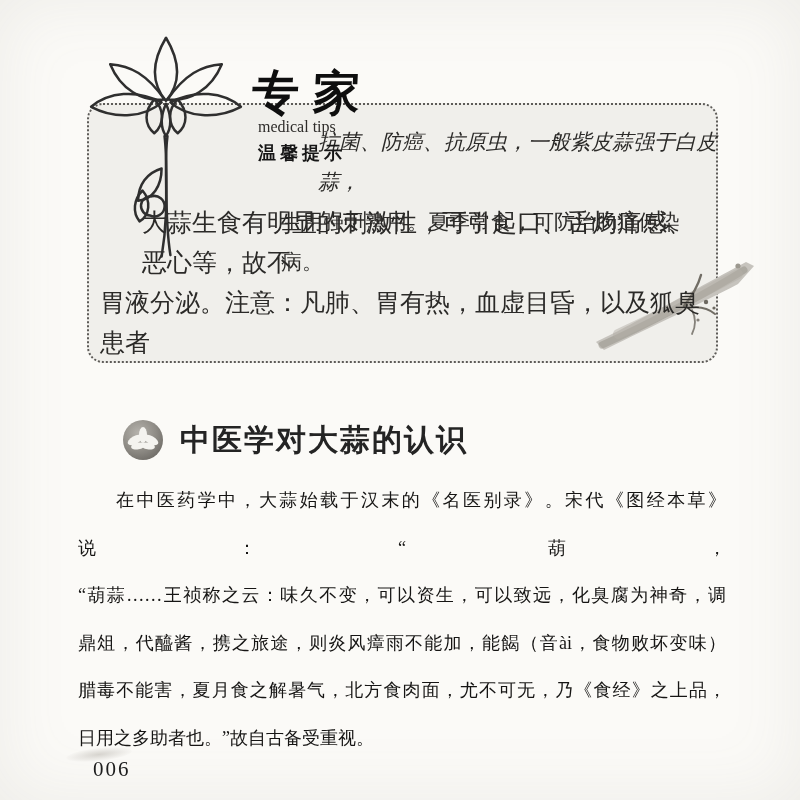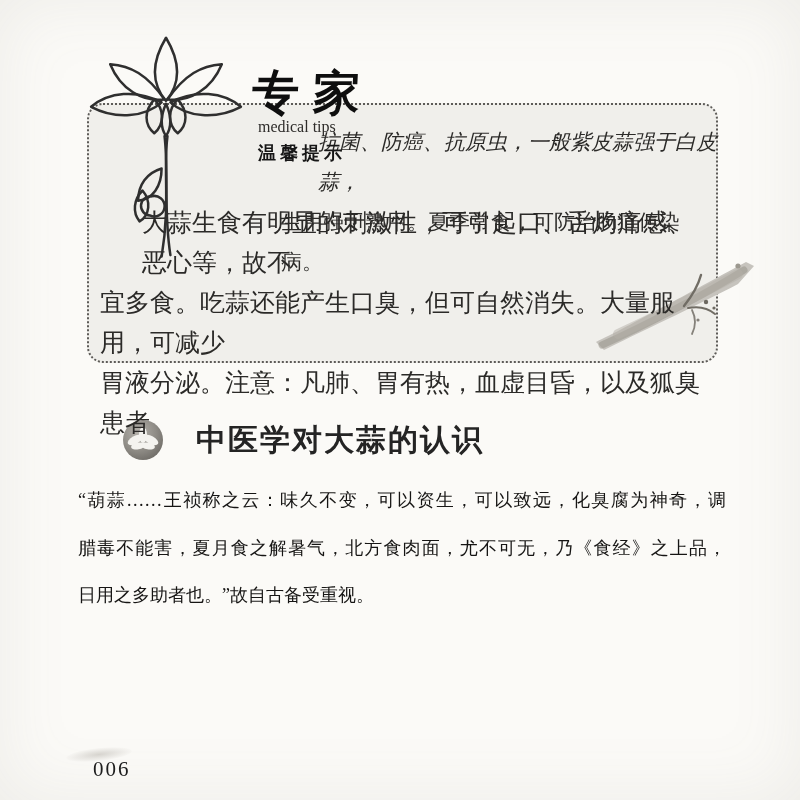--- a/index.html
+++ b/index.html
@@ -49,21 +49,21 @@
   .tip-body .indent{padding-left:42px;}
   .ink-branch{position:absolute;left:588px;top:250px;width:172px;height:108px;z-index:1;}
   
   .section-heading{
     position:absolute;left:121px;top:418px;
     display:flex;align-items:center;gap:15px;
   }
   .stamp-icon{width:44px;height:44px;flex:0 0 auto;}
   .heading-text{
     font-family:"Liberation Sans", sans-serif;
-    font-size:30px;font-weight:600;color:#242424;letter-spacing:2px;margin-left:16px;
+    font-size:30px;font-weight:600;color:#242424;letter-spacing:2px;
   }
   
   .body-paragraph{
     position:absolute;left:78px;top:477px;width:648px;
     font-size:18px;line-height:47.5px;color:#161514;
   }
   .body-paragraph .jline{text-align:justify;text-align-last:justify;}
   .body-paragraph .jline.first{text-indent:38px;}
   .body-paragraph .jline.last{text-align-last:left;}
   
@@ -106,21 +106,20 @@
 
   <div class="tip-box"></div>
 
   <div class="tip-intro">
     <div class="indent">抗菌、防癌、抗原虫，一般紫皮蒜强于白皮蒜，</div>
     <div>生用强于熟用。夏季常食，可防治肠道传染病。</div>
   </div>
 
   <div class="tip-body">
     <div class="indent">大蒜生食有明显的刺激性，可引起口、舌灼痛感、恶心等，故不</div>
-    <div>宜多食。吃蒜还能产生口臭，但可自然消失。大量服用，可减少</div>
     <div>胃液分泌。注意：凡肺、胃有热，血虚目昏，以及狐臭患者</div>
   </div>
 
   <svg class="ink-branch" viewBox="0 0 172 108">
     <path d="M8 92 C38 78 115 35 158 12 L166 16 L150 34 C112 54 44 86 16 100 Z" fill="#c6c3bd"></path>
     <path d="M14 95 C52 78 118 44 156 20" fill="none" stroke="#97938b" stroke-width="7" opacity="0.55" stroke-linecap="round"></path>
     <path d="M30 84 C70 66 120 40 150 24" fill="none" stroke="#b3afa8" stroke-width="10" opacity="0.5" stroke-linecap="round"></path>
     <path d="M96 56 C104 46 110 36 113 25" fill="none" stroke="#716d65" stroke-width="2.4" stroke-linecap="round"></path>
     <path d="M100 58 C110 56 120 58 127 64" fill="none" stroke="#716d65" stroke-width="2" stroke-linecap="round"></path>
     <path d="M104 60 C108 68 108 76 104 84" fill="none" stroke="#85817a" stroke-width="1.8" stroke-linecap="round"></path>
@@ -145,21 +144,23 @@
         <ellipse cx="14" cy="22" rx="8" ry="4" transform="rotate(-28 14 22)"></ellipse>
         <ellipse cx="30" cy="22" rx="8" ry="4" transform="rotate(28 30 22)"></ellipse>
         <ellipse cx="17" cy="28" rx="7" ry="3.4" transform="rotate(-10 17 28)"></ellipse>
         <ellipse cx="27" cy="28" rx="7" ry="3.4" transform="rotate(10 27 28)"></ellipse>
       </g>
     </svg>
     <div class="heading-text">中医学对大蒜的认识</div>
   </div>
 
   <div class="body-paragraph">
+    <div class="jline first">在中医药学中，大蒜始载于汉末的《名医别录》。宋代《图经本草》说：“葫，</div>
     <div class="jline">“葫蒜……王祯称之云：味久不变，可以资生，可以致远，化臭腐为神奇，调</div>
+    <div class="jline">鼎俎，代醯酱，携之旅途，则炎风瘴雨不能加，能餲（音ài，食物败坏变味）</div>
     <div class="jline">腊毒不能害，夏月食之解暑气，北方食肉面，尤不可无，乃《食经》之上品，</div>
     <div class="jline last">日用之多助者也。”故自古备受重视。</div>
   </div>
 
   <div class="footer-smudge"></div>
   <div class="page-number">006</div>
 
 </div>
 
 </body></html>

